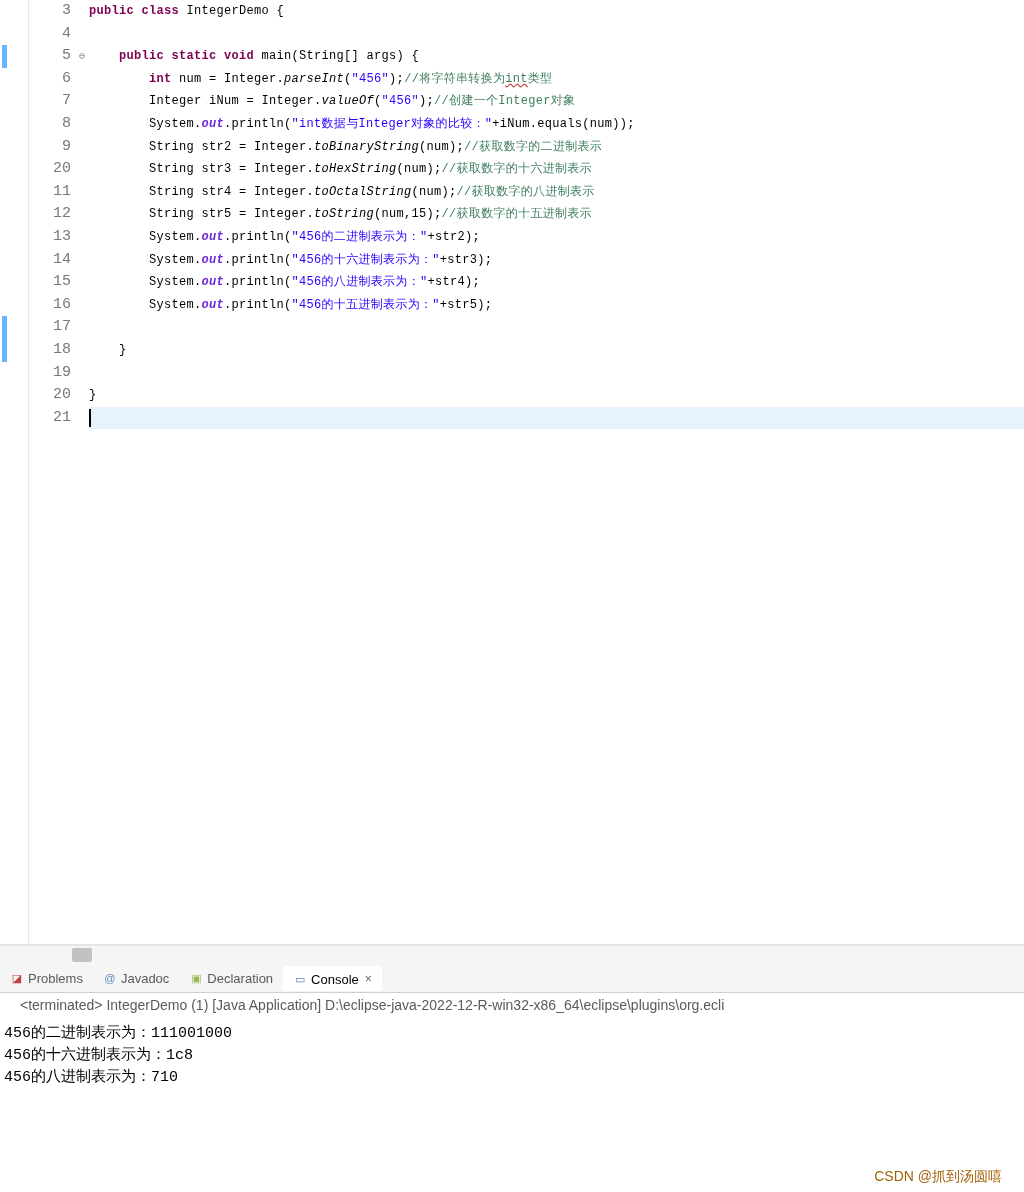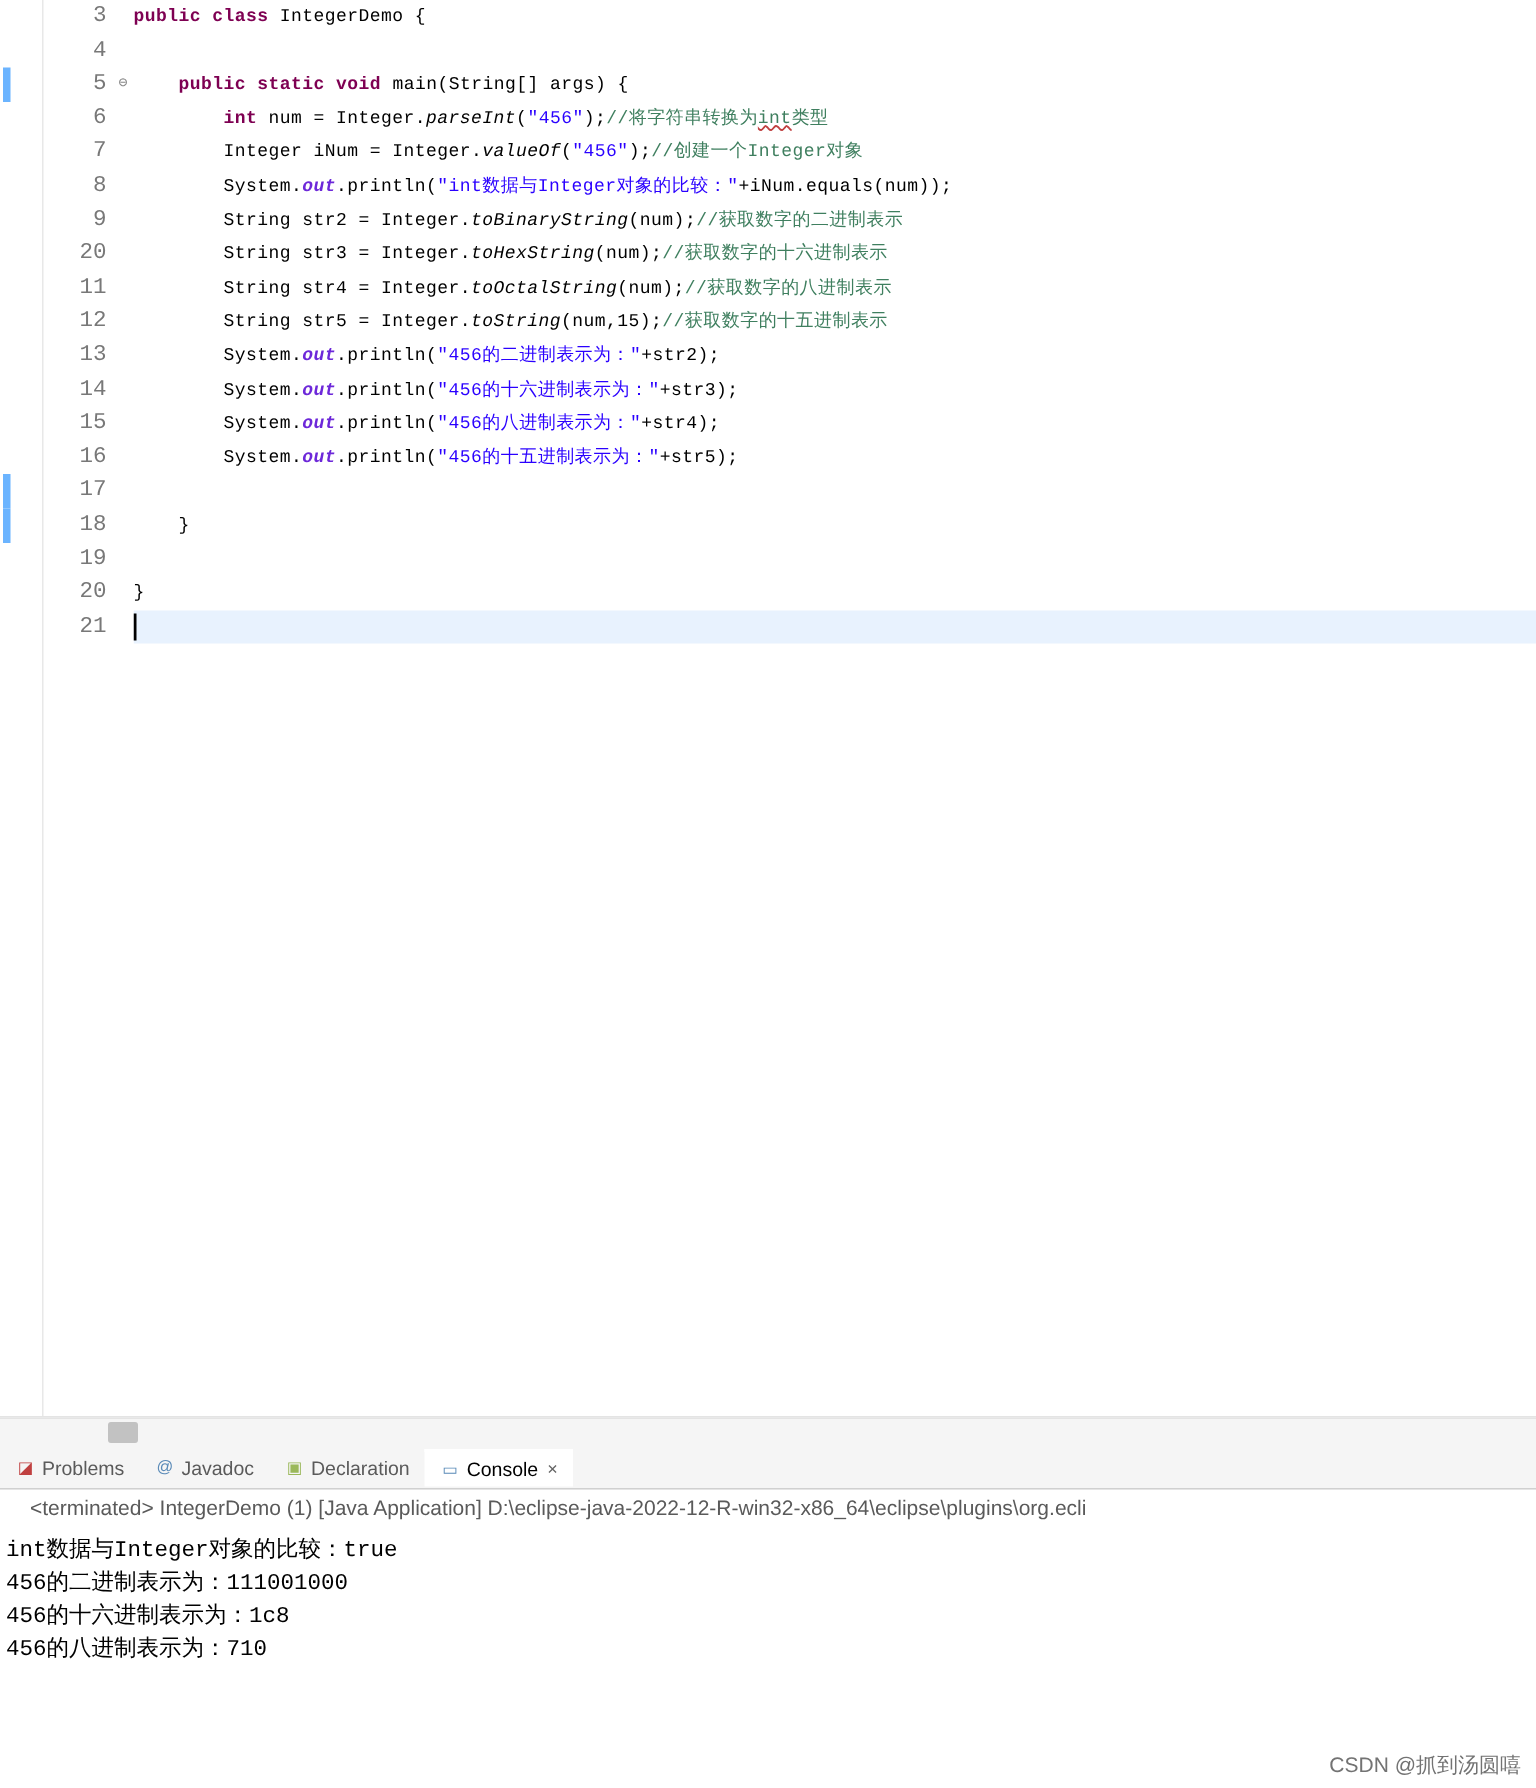--- a/index.html
+++ b/index.html
@@ -28,21 +28,21 @@
   .tab.active .x{color:#666;}
   .ico{width:14px;height:14px;display:inline-flex;align-items:center;justify-content:center;font-size:11px;}
   .ico.problems{color:#c04040;}
   .ico.javadoc{color:#5b8bb8;}
   .ico.decl{color:#9bb85b;}
   .ico.console{color:#5b8bb8;}
   .x{color:#888;font-size:12px;margin-left:2px;}
   .console-head{font-family:"Segoe UI",sans-serif;font-size:14px;color:#5a5a5a;padding:4px 20px;height:20px;white-space:nowrap;overflow:hidden;}
   .console-body{font-family:Consolas,"Courier New",monospace;font-size:15px;line-height:22px;padding:2px 4px;color:#000;}
   .console-body div{height:22px;}
-  .watermark{position:fixed;right:10px;bottom:6px;color:#737373;font-family:"Segoe UI",sans-serif;font-size:14px;}
+  .watermark{position:fixed;right:22px;bottom:6px;color:#a16207;font-family:"Segoe UI",sans-serif;font-size:14px;}
   .fold-col{width:14px;}
   .fold{height:22.6px;display:flex;align-items:center;justify-content:center;}
   .fold.mark::before{content:"⊖";color:#888;font-size:10px;}
   .wavy{text-decoration:underline wavy #c04040;}
 </style>
 </head>
 <body>
 
 <div class="editor-area">
   <div class="marker-col">
@@ -131,19 +131,18 @@
   </div>
   <div class="tab active">
     <span class="ico console">▭</span>
     <span>Console</span>
     <span class="x">×</span>
   </div>
 </div>
 
 <div class="console-head">&lt;terminated&gt; IntegerDemo (1) [Java Application] D:\eclipse-java-2022-12-R-win32-x86_64\eclipse\plugins\org.ecli</div>
 <div class="console-body">
-    <div>int数据与Integer对象的比较：true</div>
     <div>456的二进制表示为：111001000</div>
     <div>456的十六进制表示为：1c8</div>
     <div>456的八进制表示为：710</div>
   </div>
 
 <div class="watermark">CSDN @抓到汤圆嘻</div>
 
 </body></html>

